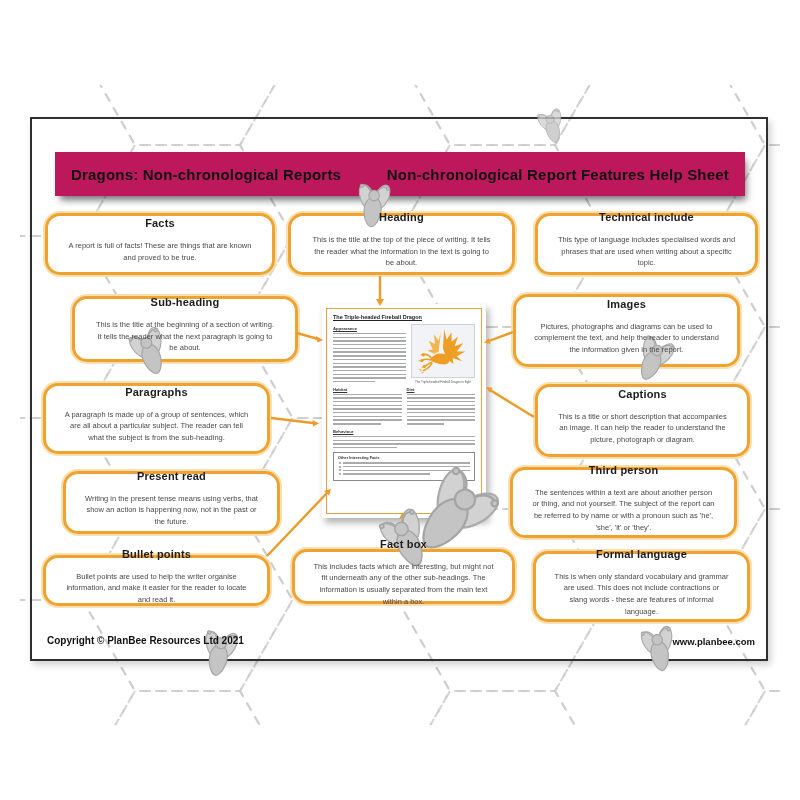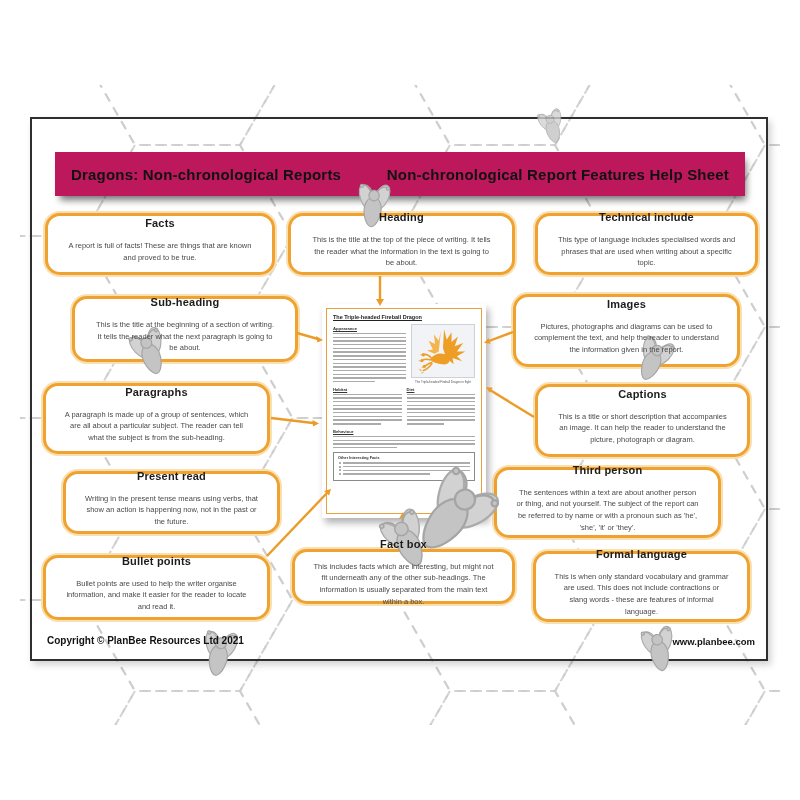--- a/index.html
+++ b/index.html
@@ -29,22 +29,22 @@
   .fbox p{margin:8px;font-size:7.5px;line-height:1.55;color:#4a4a4a;position:relative;z-index:4;}
 
   #b-facts{left:45px;top:213px;width:230px;height:62px}
   #b-heading{left:288px;top:213px;width:227px;height:62px}
   #b-technical{left:535px;top:213px;width:223px;height:62px}
   #b-subheading{left:72px;top:296px;width:226px;height:66px}
   #b-images{left:513px;top:294px;width:227px;height:73px}
   #b-paragraphs{left:43px;top:383px;width:227px;height:71px}
   #b-captions{left:535px;top:384px;width:215px;height:73px}
   #b-present{left:63px;top:471px;width:217px;height:63px}
-  #b-third{left:494px;top:467px;width:227px;height:71px}
-  #b-bullets{left:43px;top:555px;width:227px;height:65px}
+  #b-third{left:510px;top:467px;width:227px;height:71px}
+  #b-bullets{left:43px;top:555px;width:227px;height:51px}
   #b-factbox{left:292px;top:549px;width:223px;height:55px}
   #b-formal{left:533px;top:551px;width:217px;height:71px}
 
   
   .doc{position:absolute;left:322px;top:304px;width:164px;height:214px;background:#fff;
        box-shadow:3px 5px 7px rgba(0,0,0,.3);}
   .doc-inner{position:absolute;left:4px;top:4px;right:4px;bottom:4px;border:1.5px solid #E9A13B;
              padding:5px 6px;box-sizing:border-box;overflow:hidden;}
   .doc-title{margin:0 0 4px;font-size:5.5px;font-weight:bold;text-decoration:underline;color:#222;}
   .sec-h{margin:2px 0 2px;font-size:4.2px;font-weight:bold;text-decoration:underline;color:#333;}

